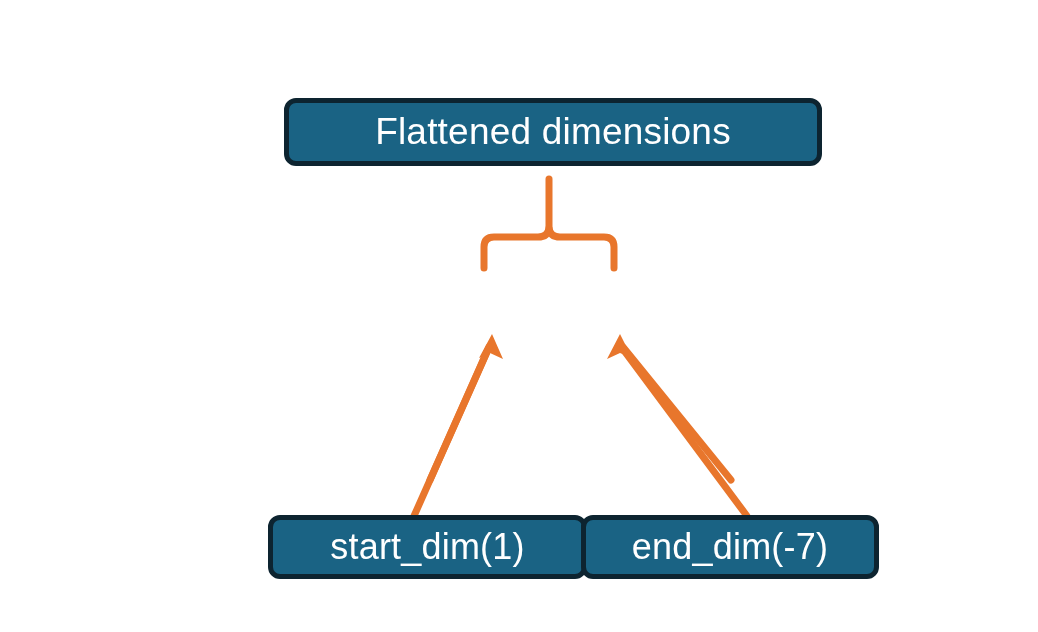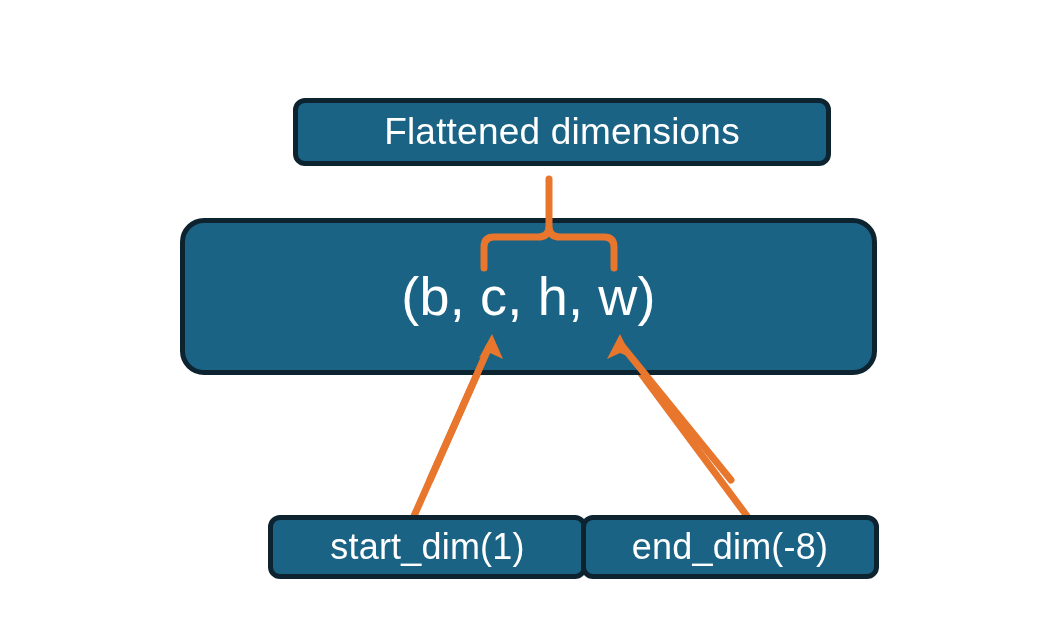--- a/index.html
+++ b/index.html
@@ -27,21 +27,21 @@
     display: flex;
     align-items: center;
     justify-content: center;
     color: #ffffff;
     font-weight: 400;
     letter-spacing: 0.2px;
     white-space: nowrap;
     z-index: 2;
   }
   #node-flattened {
-    left: 293px;
+    left: 284px;
     top: 98px;
     width: 538px;
     height: 68px;
     border-radius: 12px;
     font-size: 37px;
   }
   #node-shape {
     left: 180px;
     top: 218px;
     width: 697px;
@@ -104,30 +104,27 @@
     <g stroke="#E8762C" stroke-width="7" fill="none" stroke-linecap="round">
       <line x1="414" y1="516" x2="487" y2="352"></line>
       <line x1="747" y1="516" x2="625" y2="352"></line>
     </g>
   </svg>
 
   <div class="node" id="node-flattened">
     <span>Flattened dimensions</span>
   </div>
 
-  <div class="node" id="node-shape">
-    <span class="shape-text">(b, c, h, w)</span>
-  </div>
 
   <div class="node" id="node-startdim">
     <span>start_dim(1)</span>
   </div>
 
   <div class="node" id="node-enddim">
-    <span>end_dim(-8)</span>
+    <span>end_dim(-7)</span>
   </div>
 
   <svg id="connectors" viewBox="0 0 1038 632" width="1038" height="632">
 
     <g stroke="#E8762C" stroke-width="7" fill="none" stroke-linecap="round" stroke-linejoin="round">
       <path d="M 484 268
                L 484 247
                Q 484 237 494 237
                L 538 237
                Q 548 237 549 228

